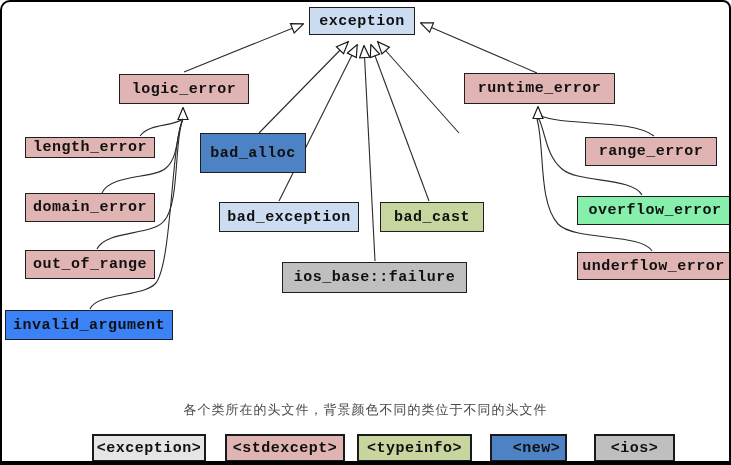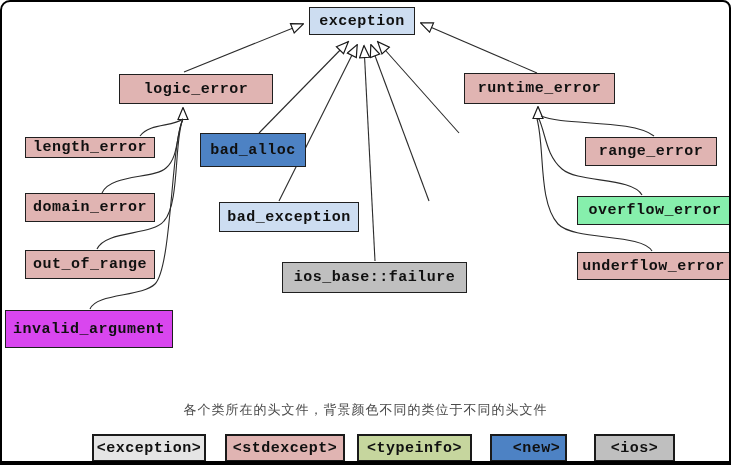--- a/index.html
+++ b/index.html
@@ -66,28 +66,29 @@
       <path d="M88,307 C94,291 140,295 153,282 C170,265 169,140 181,117"></path>
 
       <path d="M536,118 L536,105" marker-end="url(#tri)"></path>
       <path d="M652,134 C630,117 562,124 539,114"></path>
       <path d="M640,193 C630,175 576,181 560,167 C544,153 544,133 537,117"></path>
       <path d="M650,249 C640,231 572,239 556,222 C536,200 543,146 535,117"></path>
     </g>
   </svg>
 
   <div class="node" style="left: 307px; top: 5px; width: 106px; height: 28px; background-color: rgb(205, 221, 241);">exception</div>
-  <div class="node" style="left: 117px; top: 72px; width: 154px; height: 30px; background-color: rgb(224, 180, 178);">logic_error</div>
+  <div class="node" style="left: 117px; top: 72px; width: 130px; height: 30px; background-color: rgb(224, 180, 178);">logic_error</div>
   <div class="node" style="left: 462px; top: 71px; width: 151px; height: 31px; background-color: rgb(224, 180, 178);">runtime_error</div>
   <div class="node" style="left: 23px; top: 135px; width: 130px; height: 21px; background-color: rgb(224, 180, 178);">length_error</div>
   <div class="node" style="left: 23px; top: 191px; width: 130px; height: 29px; background-color: rgb(224, 180, 178);">domain_error</div>
   <div class="node" style="left: 23px; top: 248px; width: 130px; height: 29px; background-color: rgb(224, 180, 178);">out_of_range</div>
-  <div class="node" style="left: 3px; top: 308px; width: 168px; height: 38px; background-color: #d946ef;">invalid_argument</div>
-  <div class="node" style="left: 198px; top: 131px; width: 106px; height: 34px; background-color: rgb(77, 130, 196);">bad_alloc</div>
+  <div class="node" style="left: 3px; top: 308px; width: 168px; height: 30px; background-color: #3b82f6;">invalid_argument</div>
+  <div class="node" style="left: 198px; top: 131px; width: 106px; height: 40px; background-color: rgb(77, 130, 196);">bad_alloc</div>
   <div class="node" style="left: 217px; top: 200px; width: 140px; height: 30px; background-color: rgb(205, 221, 241);">bad_exception</div>
+  <div class="node" style="left: 378px; top: 200px; width: 104px; height: 30px; background-color: rgb(198, 214, 158);">bad_cast</div>
   <div class="node" style="left: 280px; top: 260px; width: 185px; height: 31px; background-color: rgb(191, 191, 191);">ios_base::failure</div>
   <div class="node" style="left: 583px; top: 135px; width: 132px; height: 29px; background-color: rgb(224, 180, 178);">range_error</div>
   <div class="node" style="left: 575px; top: 194px; width: 156px; height: 29px; background-color: #86efac;">overflow_error</div>
   <div class="node" style="left: 575px; top: 250px; width: 153px; height: 28px; background-color: rgb(224, 180, 178);">underflow_error</div>
 
   <div class="caption">各个类所在的头文件，背景颜色不同的类位于不同的头文件</div>
 
   <div class="legend-box" style="left: 90px; top: 432px; width: 114px; height: 28px; background-color: #e5e5e5;">&lt;exception&gt;</div>
   <div class="legend-box" style="left: 223px; top: 432px; width: 120px; height: 28px; background-color: rgb(224, 180, 178);">&lt;stdexcept&gt;</div>
   <div class="legend-box" style="left: 355px; top: 432px; width: 115px; height: 28px; background-color: rgb(198, 214, 158);">&lt;typeinfo&gt;</div>

